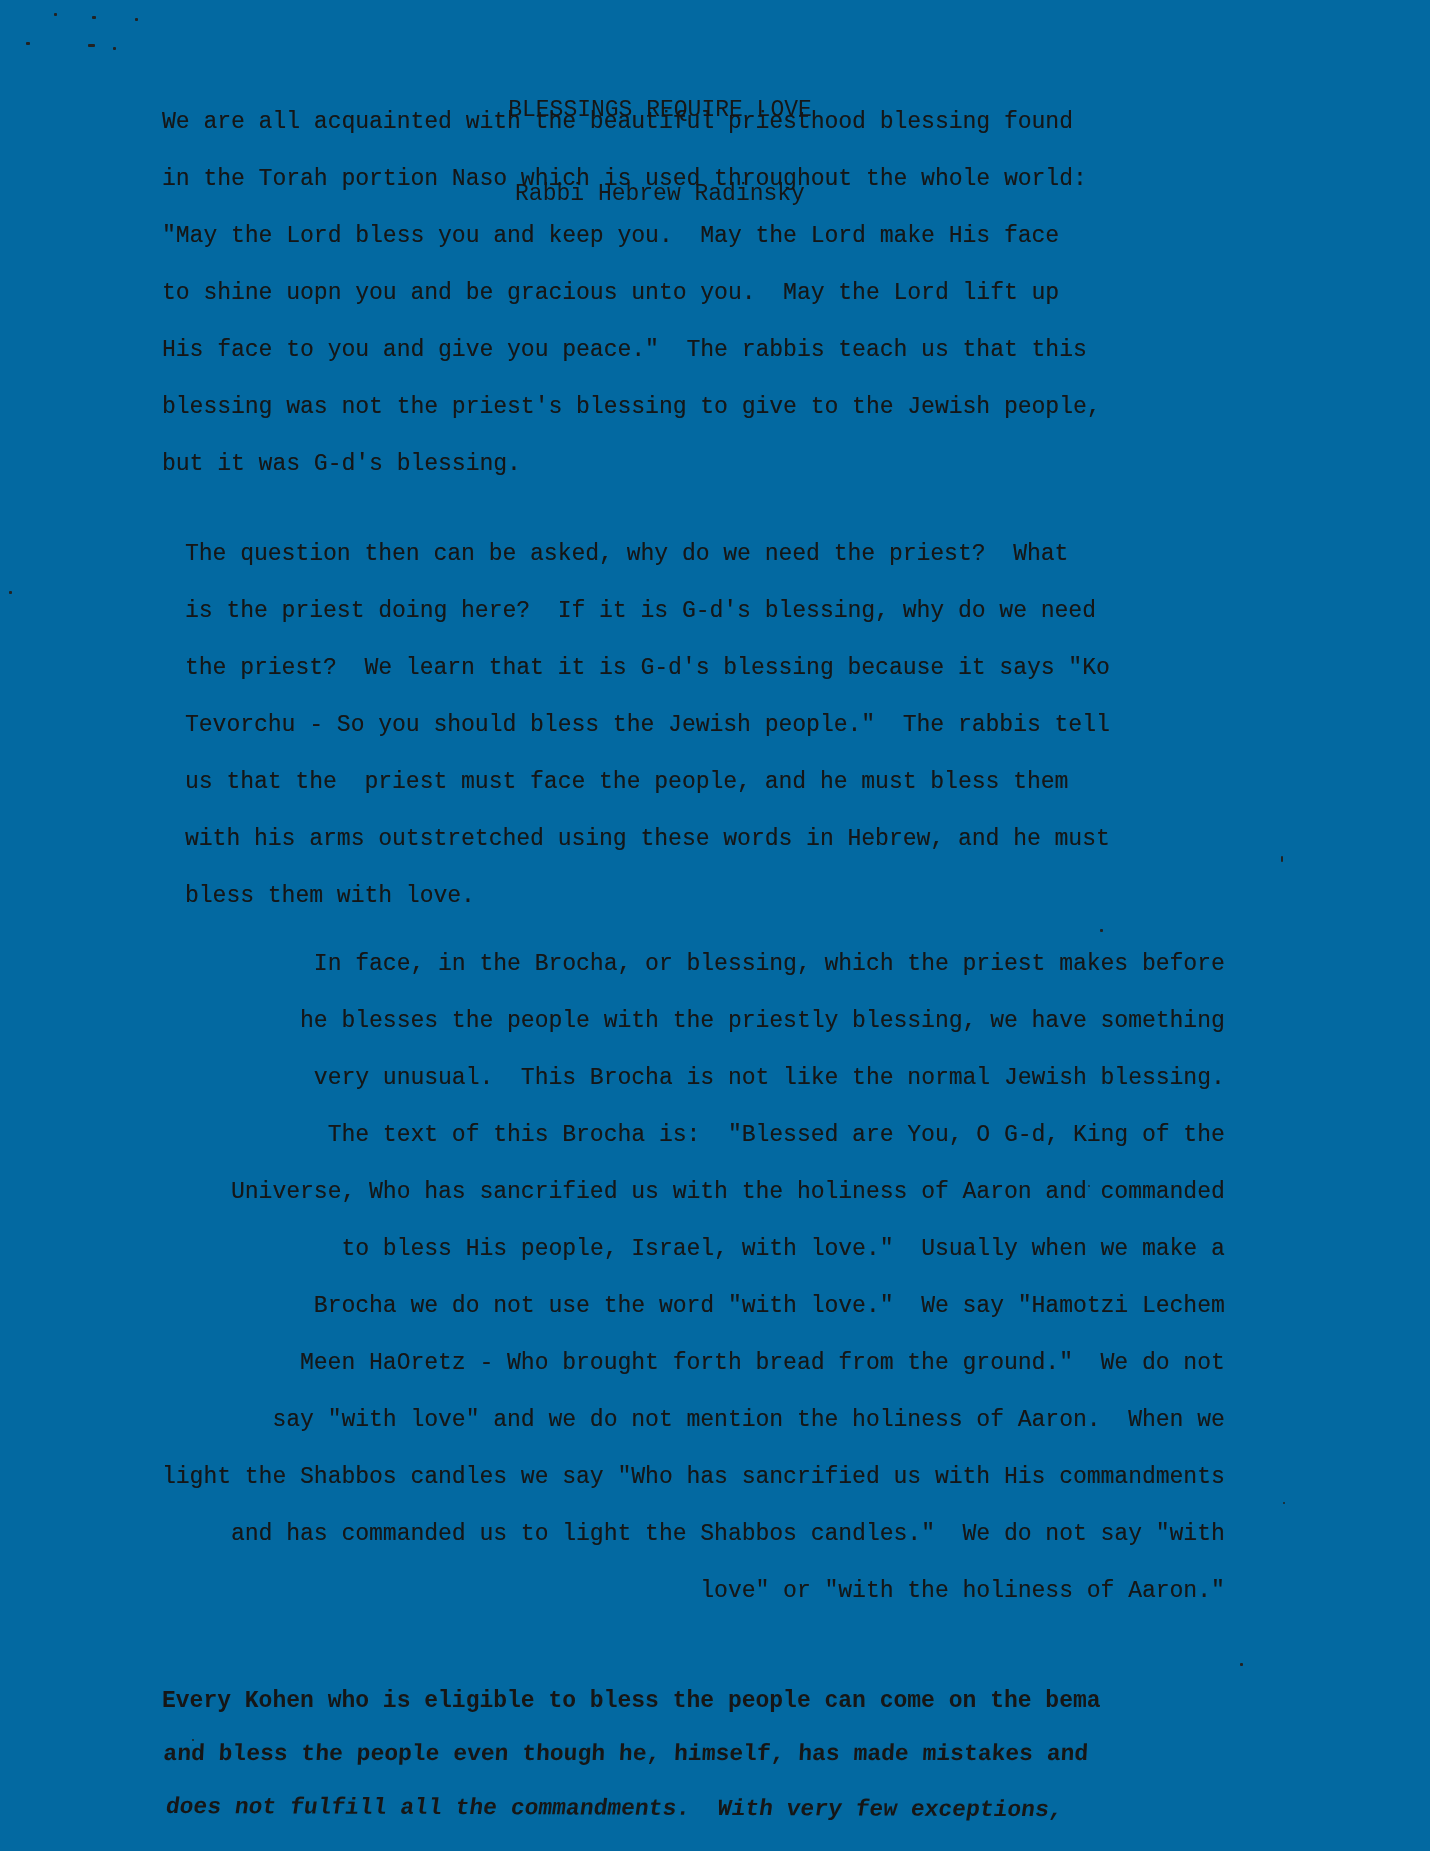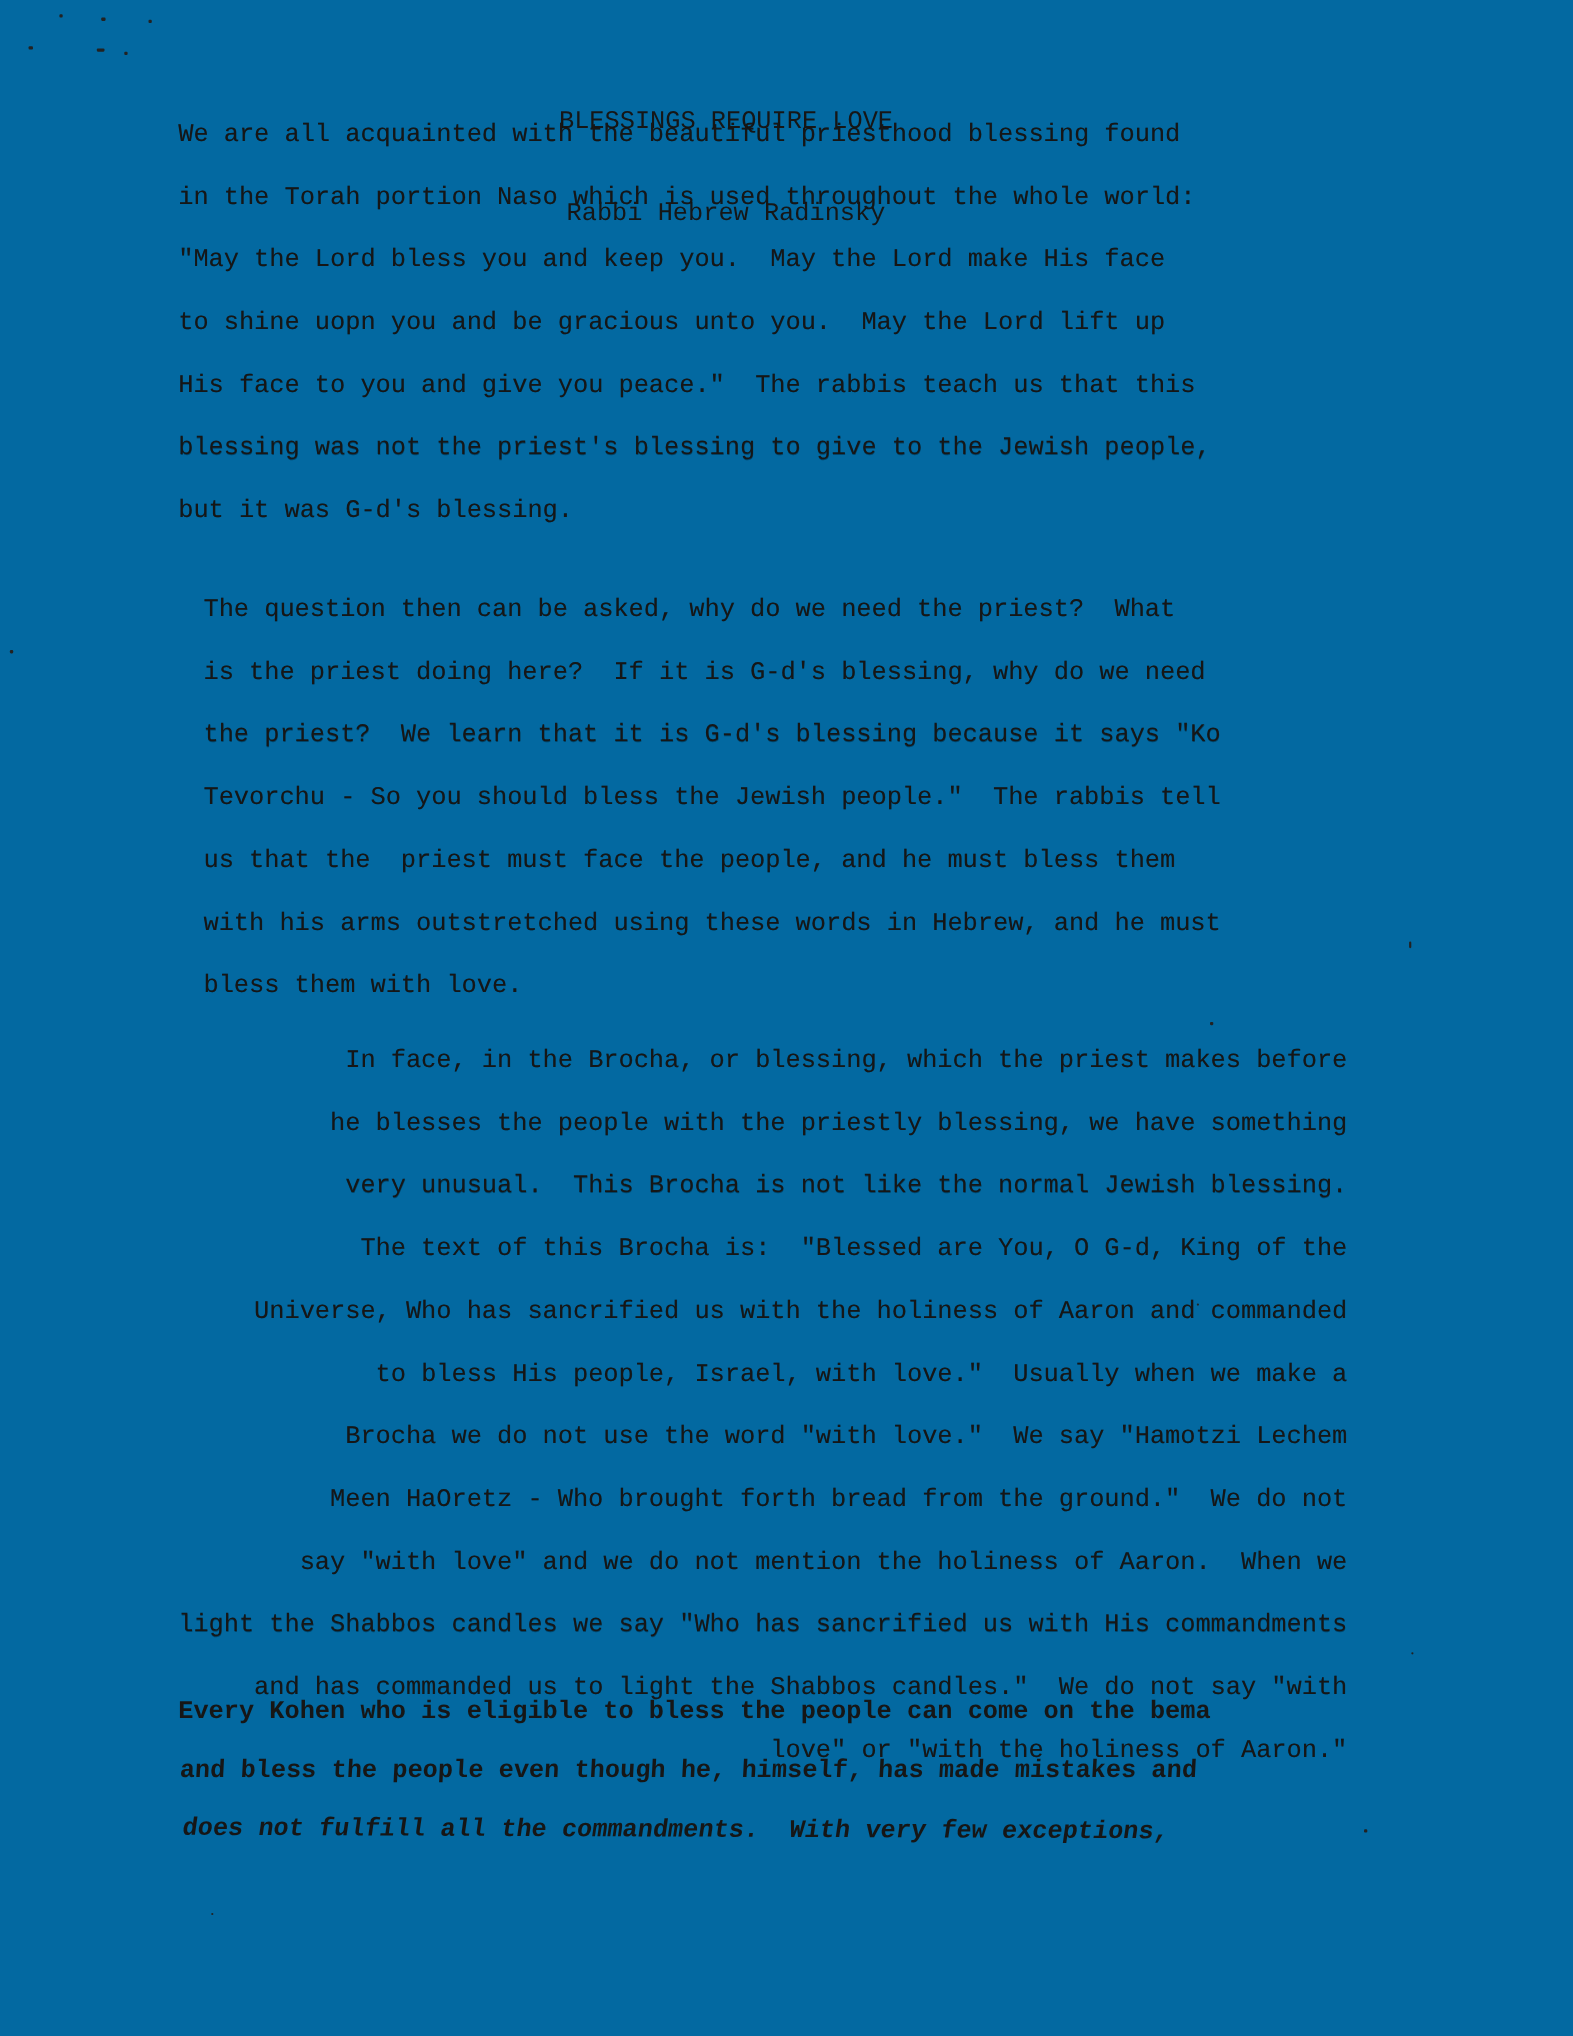--- a/index.html
+++ b/index.html
@@ -35,21 +35,21 @@
     left: 162px;
     font-size: 23px;
     line-height: 57px;
     white-space: pre;
     text-shadow: 0.2px 0.2px 0 rgba(0,0,0,0.35);
   }
   .para-1 { top: 94px; }
   .para-2 { top: 526px; margin-left: 23px; }
   .para-3 { top: 936px; text-align: right; }
   .para-4 {
-    top: 1530px;
+    top: 1675px;
     line-height: 53px;
     font-weight: bold;
     text-shadow: none;
   }
   .para-4 .line:nth-child(2) {
     transform: skewX(-3deg);
     transform-origin: left bottom;
   }
   .para-4 .line:nth-child(3) {
     transform: skewX(-8deg) rotate(0.2deg);

